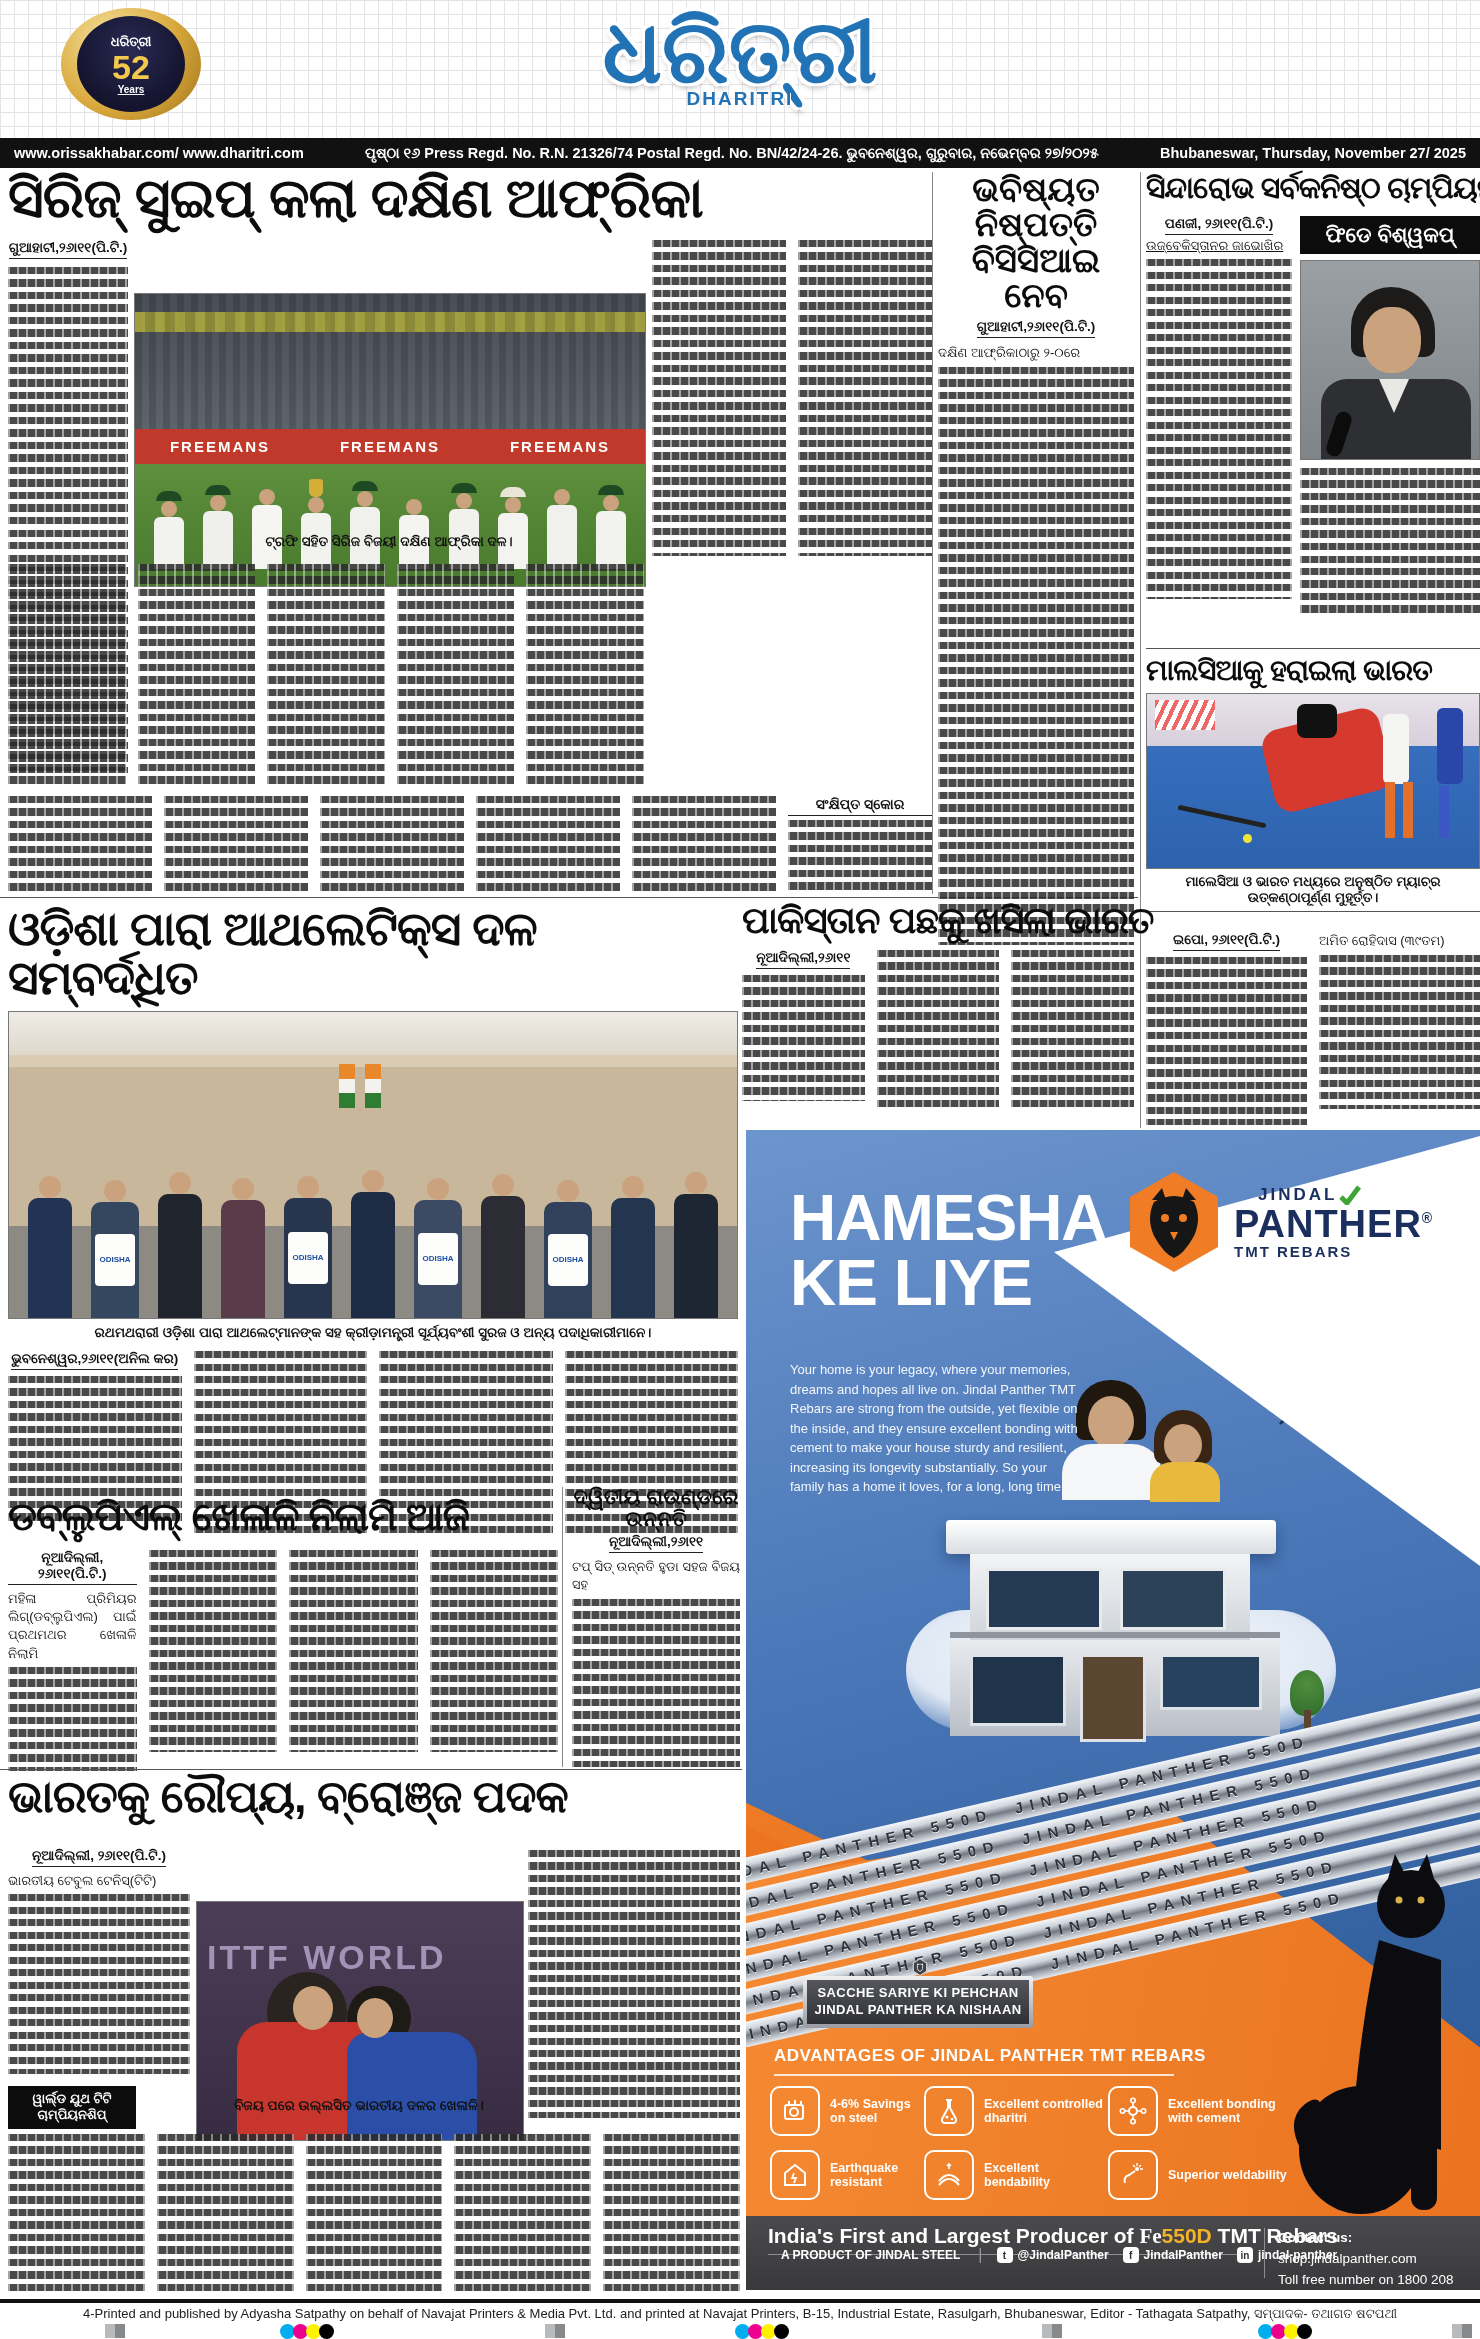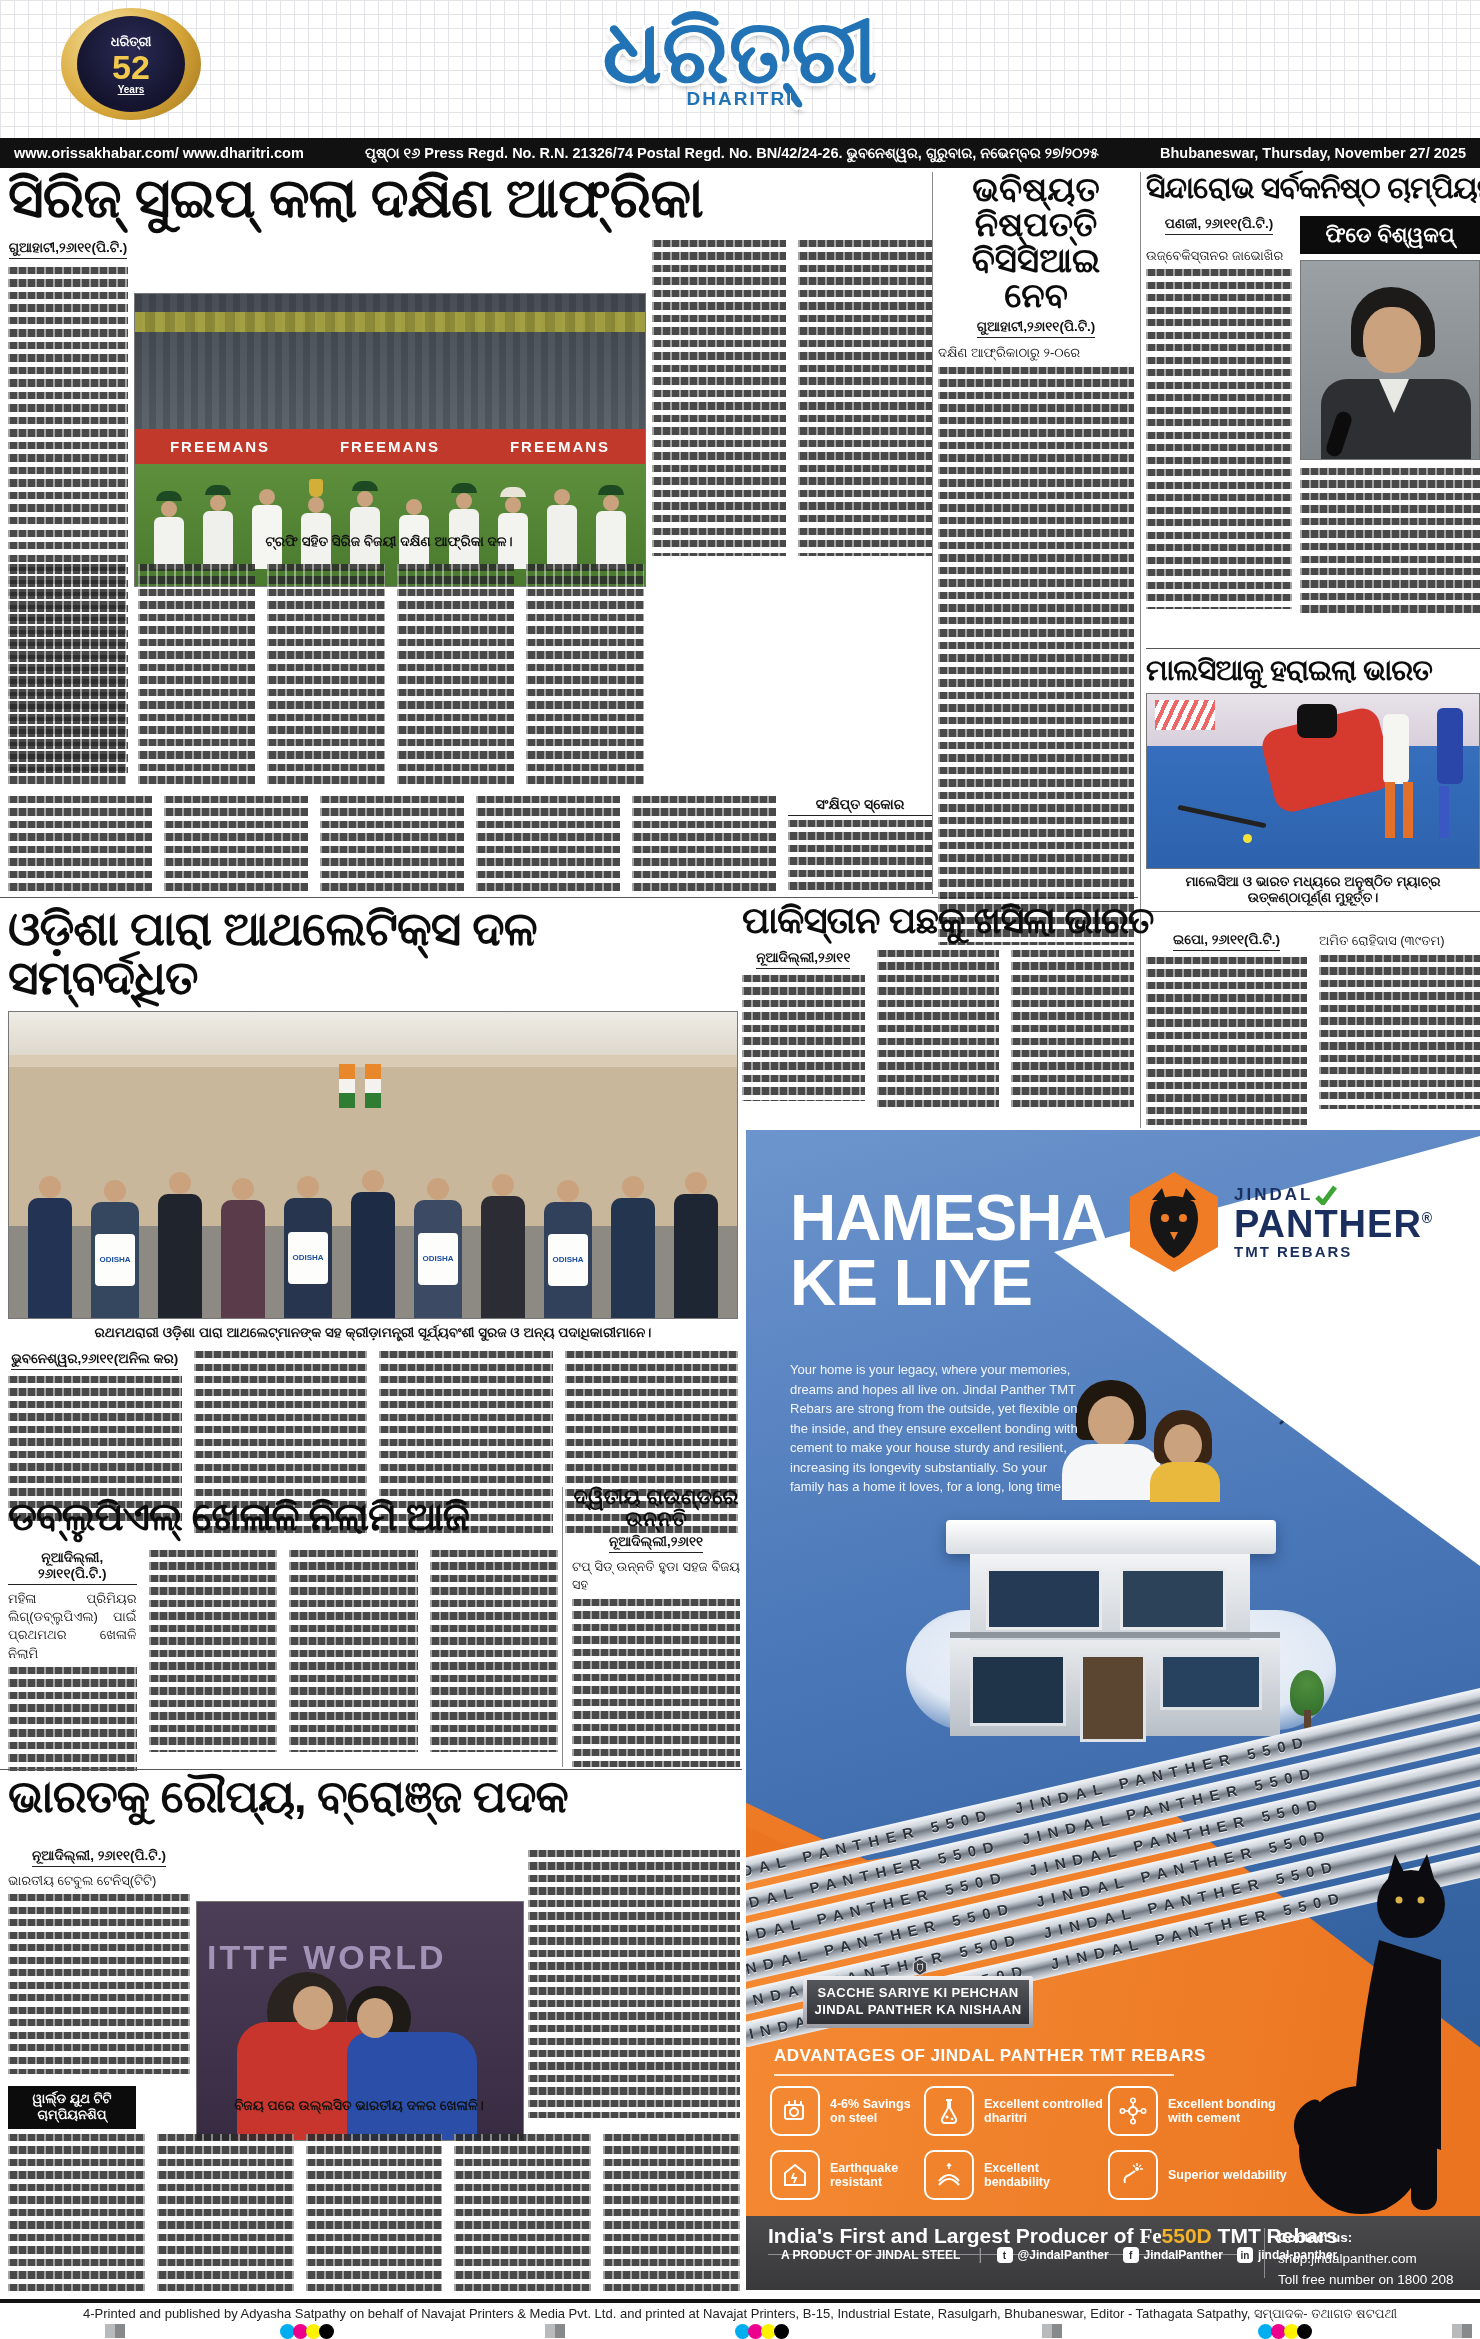--- a/index.html
+++ b/index.html
@@ -176,21 +176,21 @@
     </div>
     <div class="dateline" style="margin-top:6px;"><u>ଗୁଆହାଟୀ,୨୬ା୧୧(ପି.ଟି.)</u></div>
     <div class="lead" style="margin-top:6px;">ଦକ୍ଷିଣ ଆଫ୍ରିକାଠାରୁ ୨-୦ରେ</div>
     <div class="tx" style="height:578px;margin-top:4px;"></div>
   </div>
 
   <div class="abs" style="left:1146px;top:172px;width:334px;height:478px;">
     <div class="oh" style="font-size:30px;white-space:nowrap;">ସିନ୍ଦାରୋଭ ସର୍ବକନିଷ୍ଠ ଚାମ୍ପିୟନ</div>
     <div class="abs" style="left:0;top:44px;width:146px;height:430px;">
       <div class="dateline"><u>ପଣଜୀ, ୨୬ା୧୧(ପି.ଟି.)</u></div>
-      <div class="lead" style="margin-top:12px;">ଉଜ୍ବେକିସ୍ତାନର ଜାଭୋଖିର</div>
+      <div class="lead" style="margin-top:2px;text-decoration:underline;">ଉଜ୍ବେକିସ୍ତାନର ଜାଭୋଖିର</div>
       <div class="tx" style="height:340px;margin-top:4px;"></div>
     </div>
     <div class="abs" style="left:154px;top:44px;width:180px;height:430px;">
       <div style="background:#0c0c0c;color:#fff;font-weight:bold;font-size:21px;text-align:center;padding:7px 2px;">ଫିଡେ ବିଶ୍ୱକପ୍</div>
 
       <div class="photo" style="height:198px;margin-top:6px;background:linear-gradient(#9aa0a4,#7e8488);">
         <div class="abs" style="left:50px;top:26px;width:84px;height:70px;background:#1d1b1a;border-radius:40px 44px 10px 10px;"></div>
         <div class="abs head" style="left:62px;top:46px;width:58px;height:66px;border-radius:46%;"></div>
         <div class="abs" style="left:20px;top:118px;width:150px;height:80px;background:#2d2f33;border-radius:26px 26px 0 0;"></div>
         <div class="abs" style="left:78px;top:118px;width:30px;height:34px;background:#e8e8e4;clip-path:polygon(50% 100%,0 0,100% 0);"></div>
@@ -413,21 +413,21 @@
       <svg width="92" height="104" viewBox="0 0 92 104">
         <polygon points="46,2 90,27 90,77 46,102 2,77 2,27" fill="#f07d26"></polygon>
         <path d="M24 30 L34 18 L38 30 Z" fill="#161616"></path>
           <path d="M68 30 L58 18 L54 30 Z" fill="#161616"></path>
         <path d="M26 32 Q46 20 66 32 Q74 48 66 66 Q56 84 46 88 Q36 84 26 66 Q18 48 26 32 Z" fill="#161616"></path>
         <circle cx="37" cy="48" r="4" fill="#f07d26"></circle>
           <circle cx="55" cy="48" r="4" fill="#f07d26"></circle>
         <path d="M42 62 L50 62 L46 70 Z" fill="#f07d26"></path>
       </svg>
       <div>
-        <div style="display:flex;align-items:center;gap:2px;">
+        <div style="display:flex;align-items:center;gap:2px;margin-left:24px;">
           <span style="color:#1b2f5e;font-weight:bold;font-size:17px;letter-spacing:3px;">JINDAL</span>
           <svg width="22" height="20" viewBox="0 0 22 20">
               <path d="M2 12 L8 18 L20 2" stroke="#3da435" stroke-width="5" fill="none"></path>
             </svg>
         </div>
         <div style="color:#1b2f5e;font-weight:bold;font-size:38px;line-height:1;letter-spacing:1px;"><span>PANTHER</span><sup style="font-size:14px;">®</sup></div>
         <div style="color:#1b2f5e;font-weight:bold;font-size:15px;letter-spacing:2px;">TMT REBARS</div>
       </div>
     </div>
 

